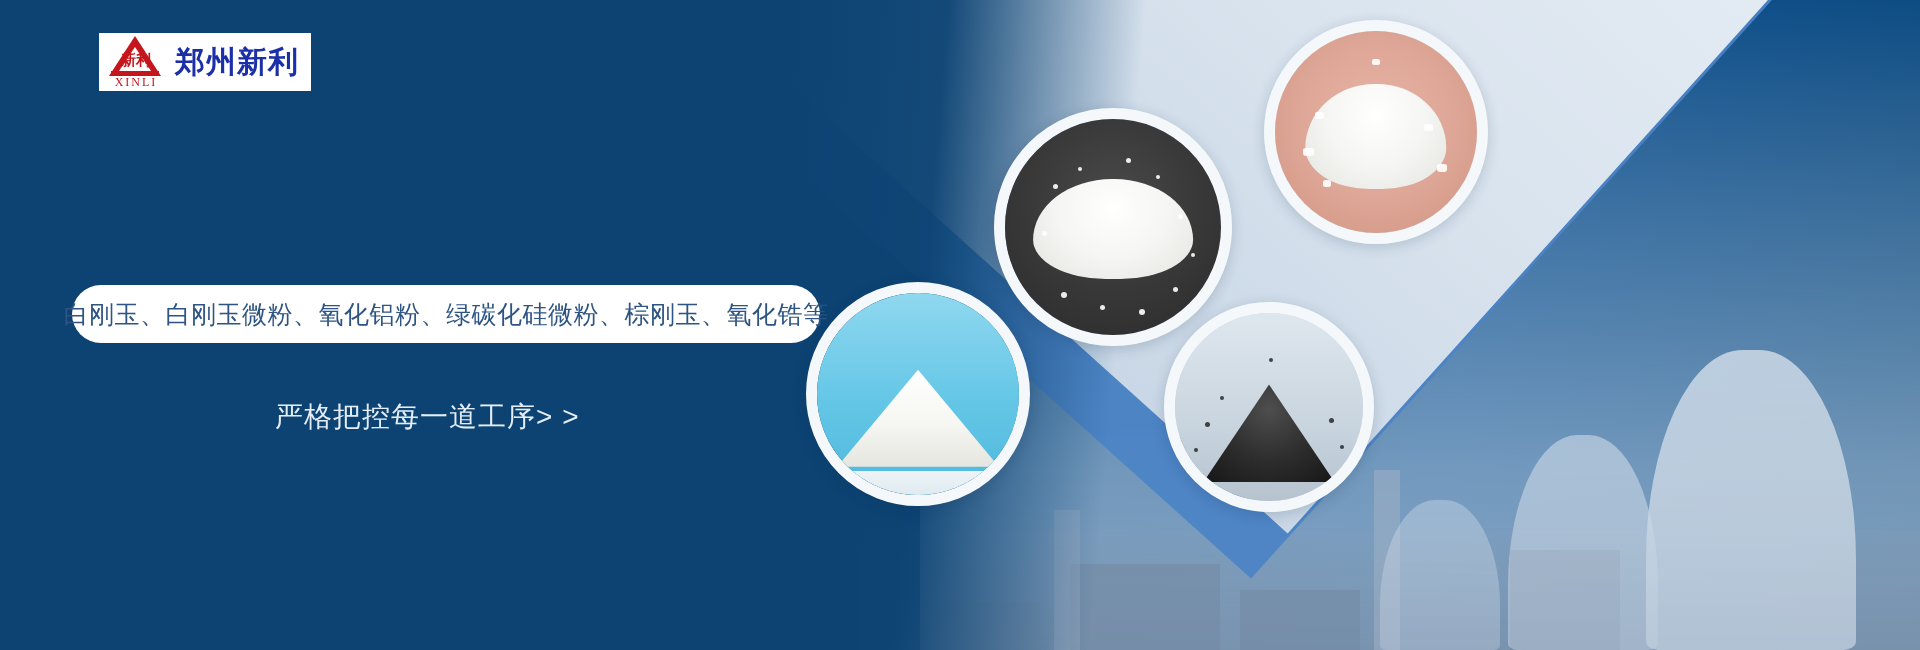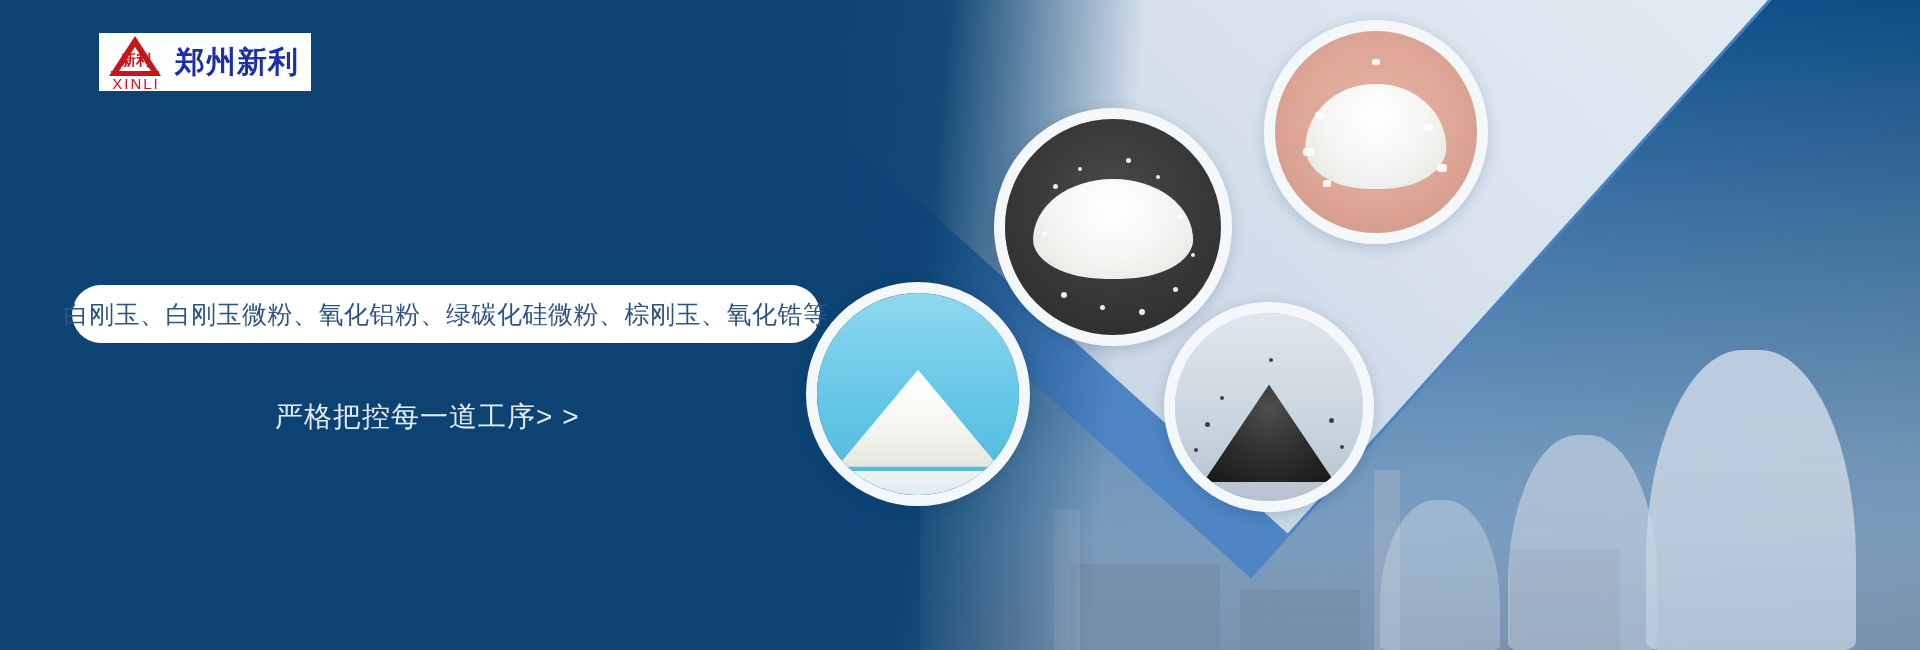--- a/index.html
+++ b/index.html
@@ -119,22 +119,22 @@
     position: absolute; left: 5px; top: 16px;
     width: 52px;
     font-size: 15px; font-weight: bold; color: #c4161c;
     letter-spacing: 0px; line-height: 18px;
     text-align: center;
     font-family: "DejaVu Sans", "Liberation Sans", sans-serif;
   }
   .logo-latin {
     position: absolute; left: 0; top: 40px;
     width: 62px; text-align: center;
-    font-size: 15px; letter-spacing: 2px; color: #c4161c;
-    font-family: Liberation Sans, sans-serif;
+    font-size: 12px; letter-spacing: 2px; color: #c4161c;
+    font-family: Liberation Serif, serif;
   }
   .logo-word {
     font-size: 30px; font-weight: bold; color: #1a2fa8;
     letter-spacing: 1px; margin-left: 8px;
     font-family: "DejaVu Sans", "Liberation Sans", sans-serif;
     white-space: nowrap;
   }
 
   
   .headline {

